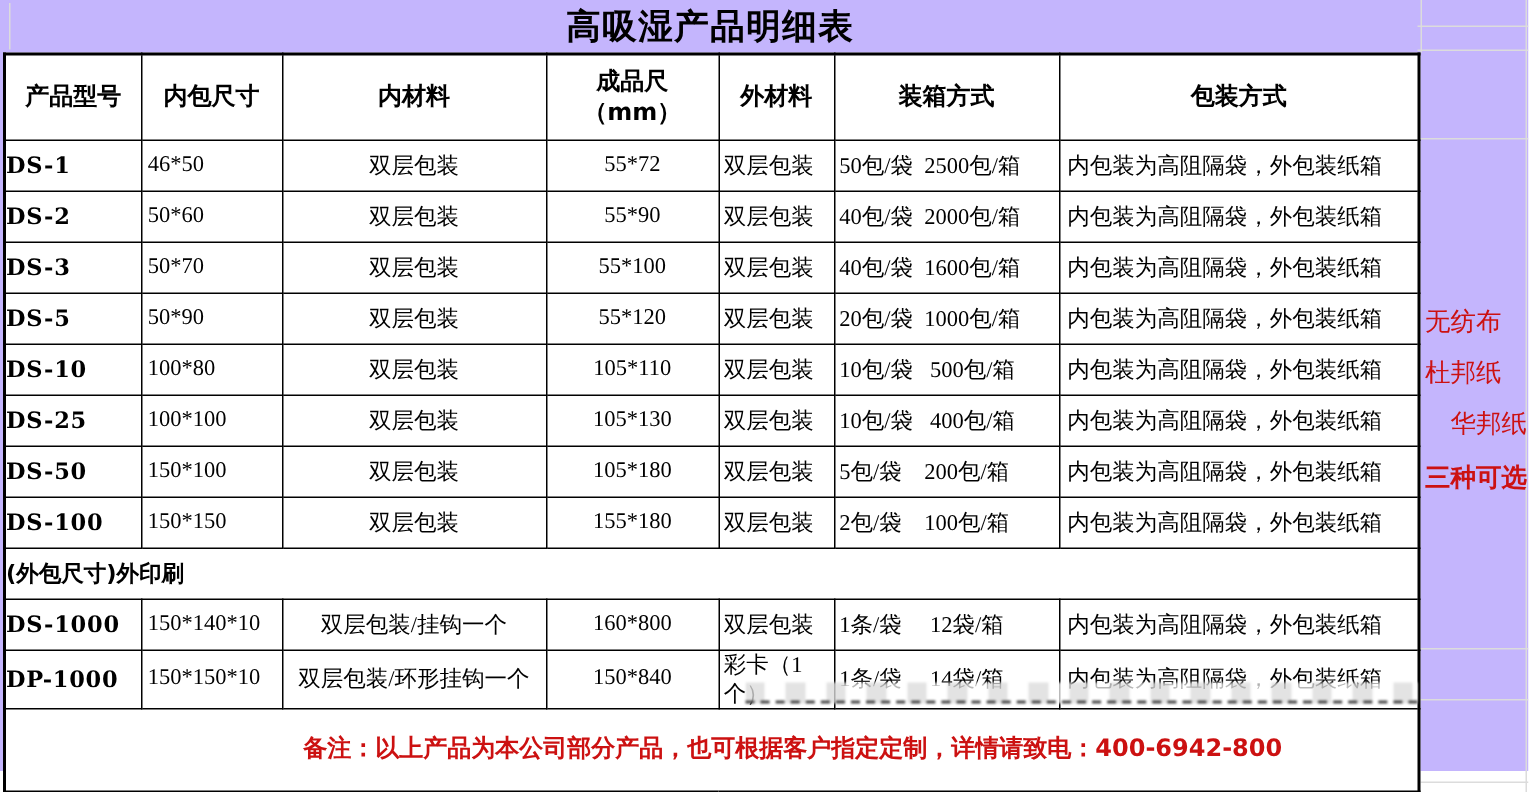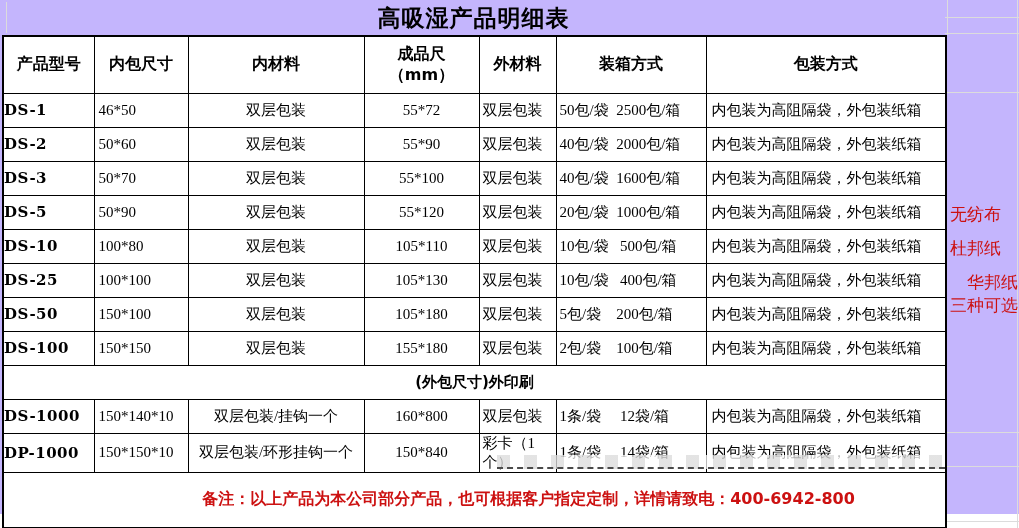--- a/index.html
+++ b/index.html
@@ -27,21 +27,21 @@
   #spec tr.sect  { height:34px; }
   #spec tr.noter { height:56px; }
   #spec td { font-size:15px; }
   td.model   { font-weight:bold; font-size:15px; padding-left:0; letter-spacing:0.5px;
                font-family:"DejaVu Serif","Liberation Serif",serif; }
   td.lsize   { padding-left:4px; }
   td.cmid    { text-align:center; }
   td.lout    { padding-left:3px; }
   td.lpack   { padding-left:3px; white-space:pre; }
   td.lwrap   { padding-left:5px; }
-  td.section { text-align:center; font-family:"DejaVu Sans","Liberation Sans",sans-serif;
+  td.section { font-family:"DejaVu Sans","Liberation Sans",sans-serif;
                font-weight:bold; font-size:19px; }
   td.notecell{ text-align:center; }
   td.notecell span { display:inline-block; transform:translateX(54px);
                font-family:"DejaVu Sans","Liberation Sans",sans-serif;
                font-weight:bold; font-size:16px; color:#cc1111; white-space:nowrap; }
 
   
   .side-label { position:absolute; left:950px; width:68px; height:24px;
                 color:#cc1111; font-size:17px; white-space:nowrap; }
 
@@ -200,17 +200,17 @@
         <td class="notecell" colspan="7">
           <span>备注：以上产品为本公司部分产品，也可根据客户指定定制，详情请致电：400-6942-800</span>
         </td>
       </tr>
     </tbody>
   </table>
 
   <div class="side-label" style="top:203px;">无纺布</div>
   <div class="side-label" style="top:237px;">杜邦纸</div>
   <div class="side-label" style="top:271px;text-align:right;">华邦纸</div>
-  <div class="side-label" style="top:294px;">三种可选</div>
+  <div class="side-label" style="top:307px;font-weight:bold;">三种可选</div>
 
   <div id="watermark"></div>
 
 </div>
 
 </body></html>

